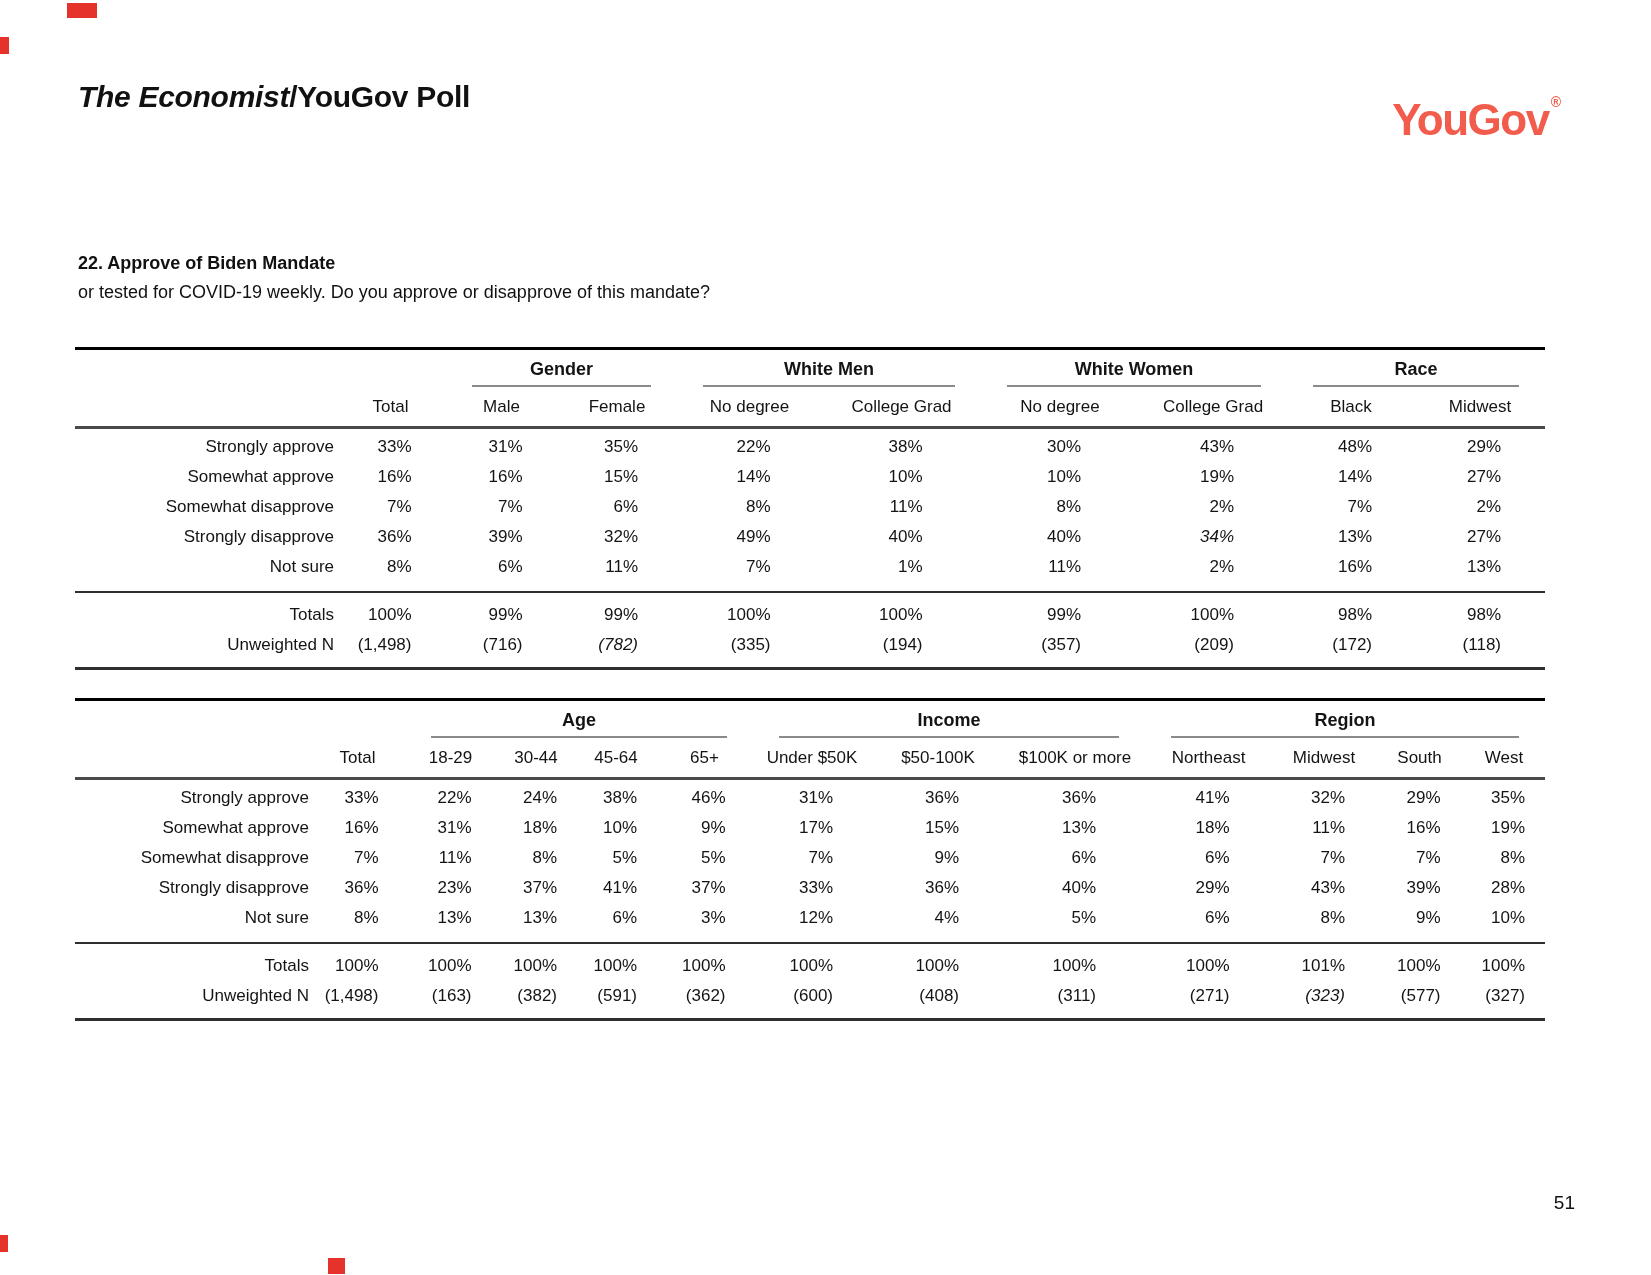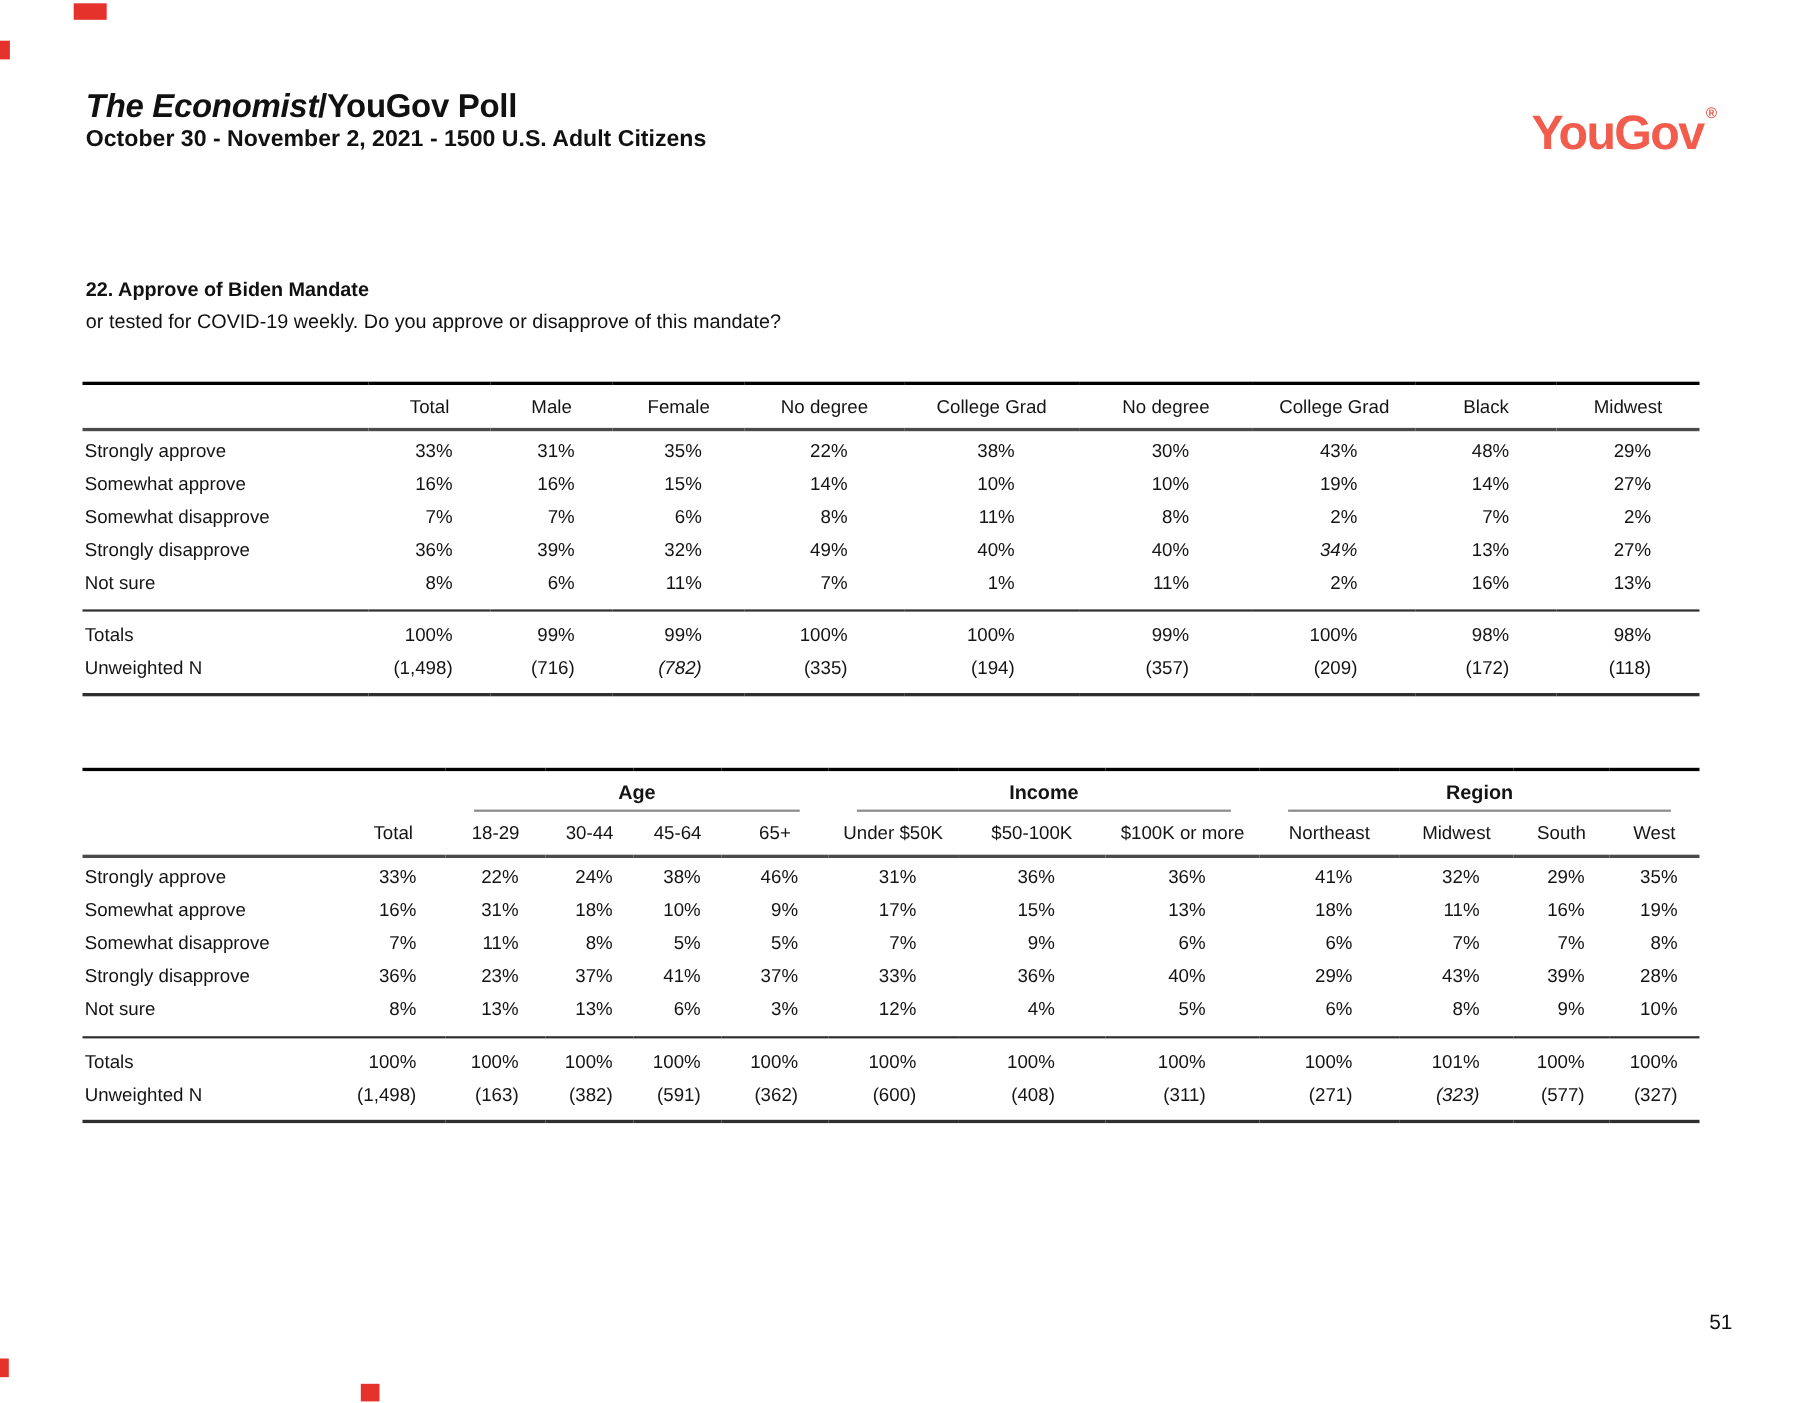--- a/index.html
+++ b/index.html
@@ -41,39 +41,38 @@
 
   tr.groups th { font-weight:bold; font-size:18px; padding:8px 0 0 0; vertical-align:bottom; }
   .glabel { text-align:center; line-height:22px; }
   .gline { height:0; border-bottom:2px solid #8a8a8a; margin:5px 26px 0 26px; }
 
   tr.cols th {
     font-weight:normal; text-align:center; padding:10px 0 9px 0;
     border-bottom:3px solid #4a4a4a; white-space:nowrap;
   }
 
-  th.stub, td.stub { text-align:left; padding-left:2px; white-space:nowrap; }
+  th.stub, td.stub { text-align:right; padding-left:2px; white-space:nowrap; }
   tbody td { height:28px; text-align:right; white-space:nowrap; }
   tr.first td { padding-top:4px; }
   tr.lastdata td { border-bottom:2px solid #2f2f2f; padding-bottom:10px; }
   tr.totals td { padding-top:8px; }
   tr.unw td { padding-bottom:8px; border-bottom:3px solid #2f2f2f; }
 
   .pagenum { position:absolute; right:76px; top:1192px; font-size:19px; }
 
   .red-mark { position:absolute; background:#e5332c; }
 </style>
 </head>
 <body>
 
 <div class="page">
 
   <div class="title"><span class="t-ital">The Economist</span><span>/YouGov Poll</span></div>
 
-  <div class="subtitle">October 30 - November 2, 2021 - 1500 U.S. Adult Citizens</div>
 
   <div class="logo" style="color: rgb(241, 92, 76);"><span>YouGov</span><sup>®</sup></div>
 
   <div class="question">
     <div class="q-title">22. Approve of Biden Mandate</div>
     <div class="q-text">or tested for COVID-19 weekly. Do you approve or disapprove of this mandate?</div>
   </div>
 
   <table class="xtab" id="t1">
       <colgroup>
@@ -82,20 +81,40 @@
         <col style="width: 111px;">
         <col style="width: 120px;">
         <col style="width: 145px;">
         <col style="width: 159px;">
         <col style="width: 158px;">
         <col style="width: 148px;">
         <col style="width: 128px;">
         <col style="width: 130px;">
       </colgroup>
       <thead>
+        <tr class="groups">
+          <th class="stub"></th>
+          <th colspan="1"></th>
+          <th colspan="2">
+            <div class="glabel">Gender</div>
+            <div class="gline"></div>
+          </th>
+          <th colspan="2">
+            <div class="glabel">White Men</div>
+            <div class="gline"></div>
+          </th>
+          <th colspan="2">
+            <div class="glabel">White Women</div>
+            <div class="gline"></div>
+          </th>
+          <th colspan="2">
+            <div class="glabel">Race</div>
+            <div class="gline"></div>
+          </th>
+        </tr>
         <tr class="cols">
           <th class="stub"></th>
           <th class="colh">Total</th>
           <th class="colh">Male</th>
           <th class="colh">Female</th>
           <th class="colh">No degree</th>
           <th class="colh">College Grad</th>
           <th class="colh">No degree</th>
           <th class="colh">College Grad</th>
           <th class="colh">Black</th>

